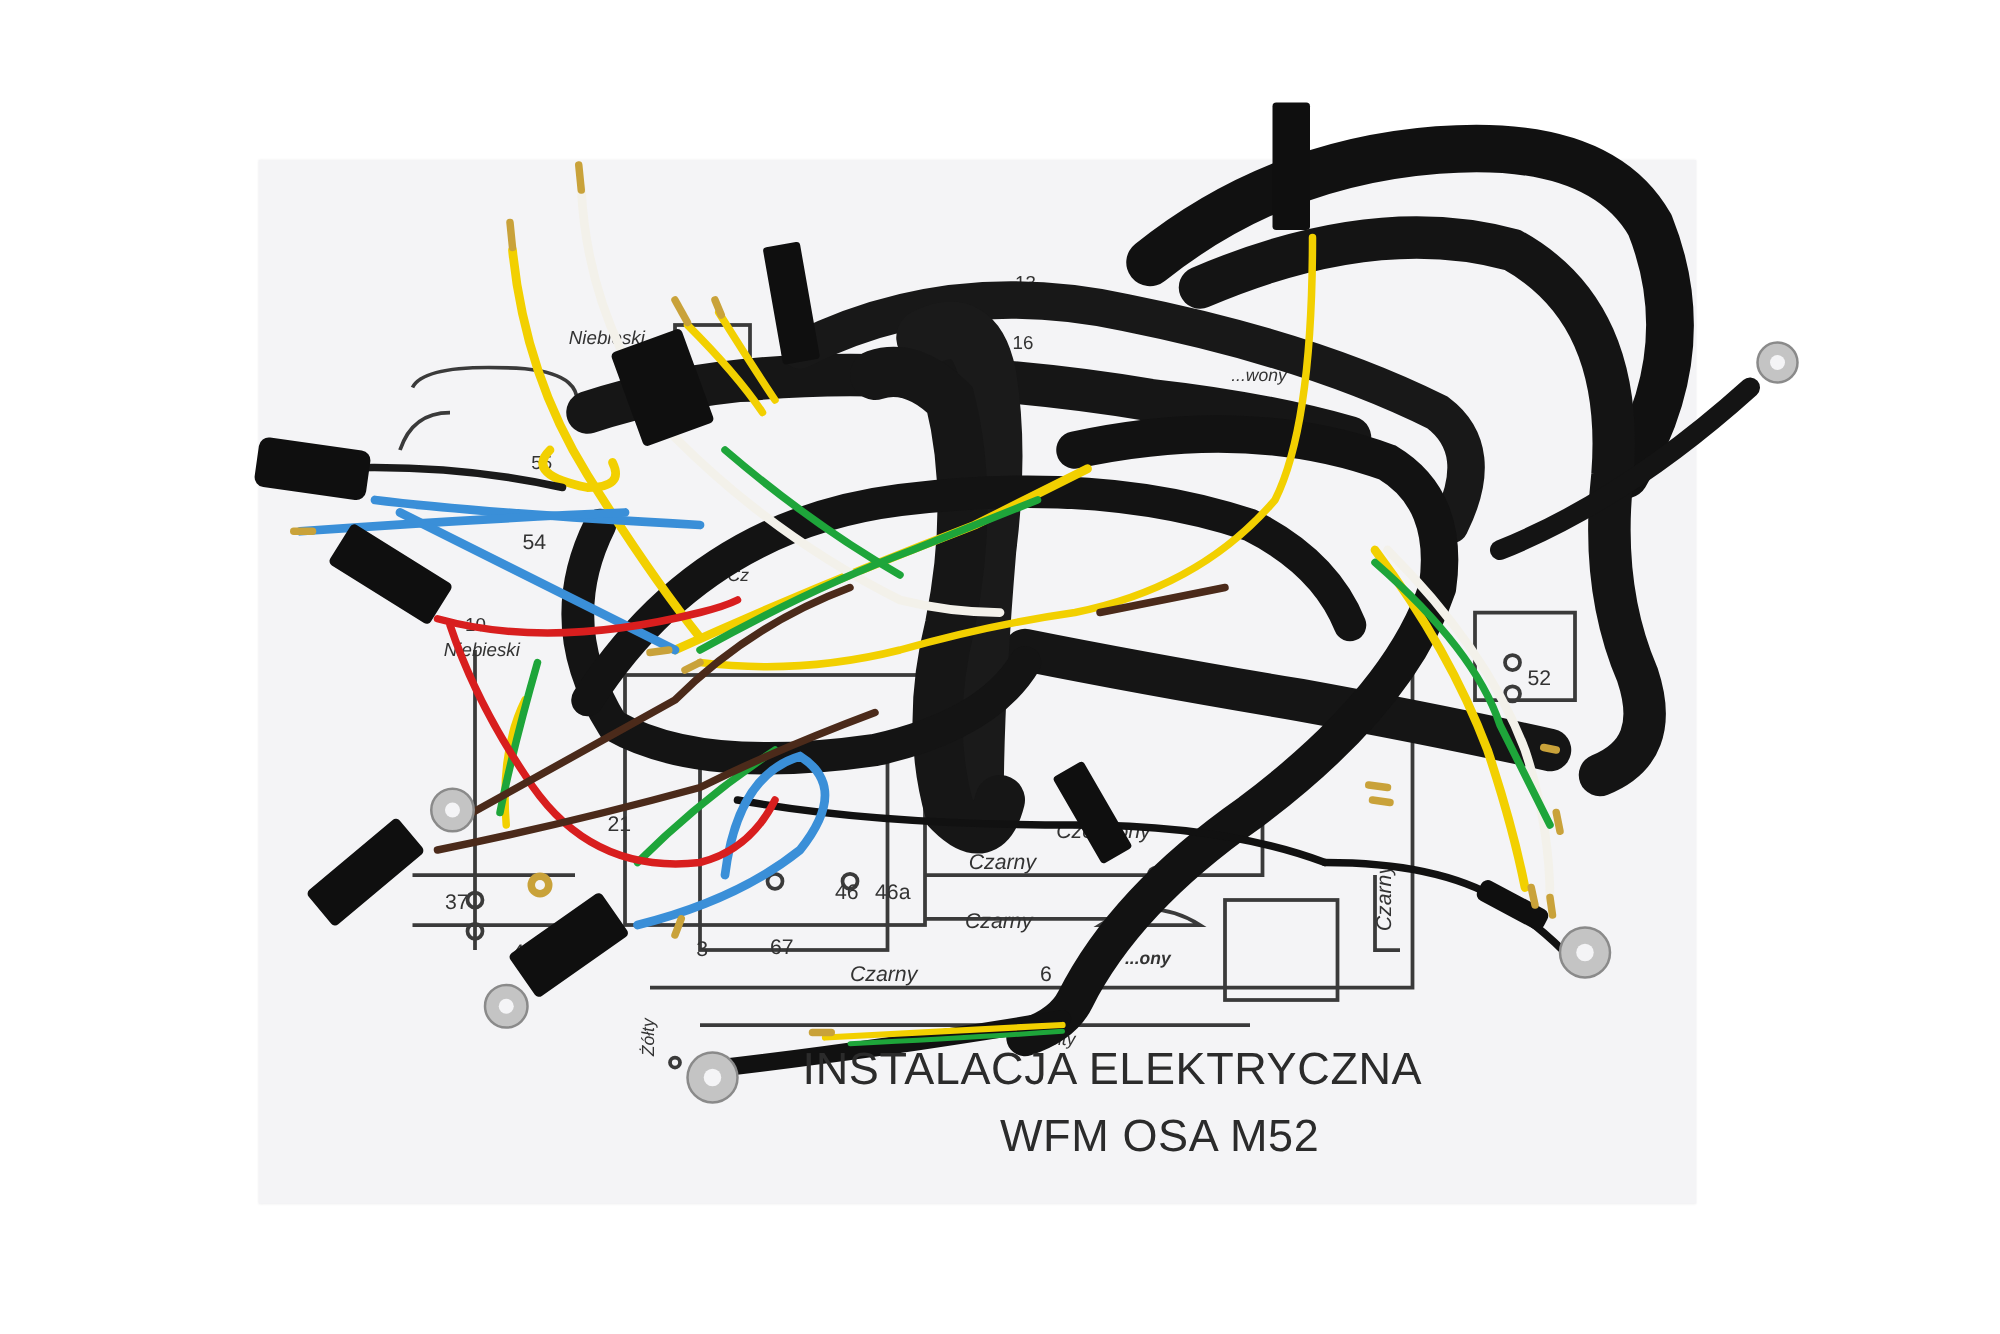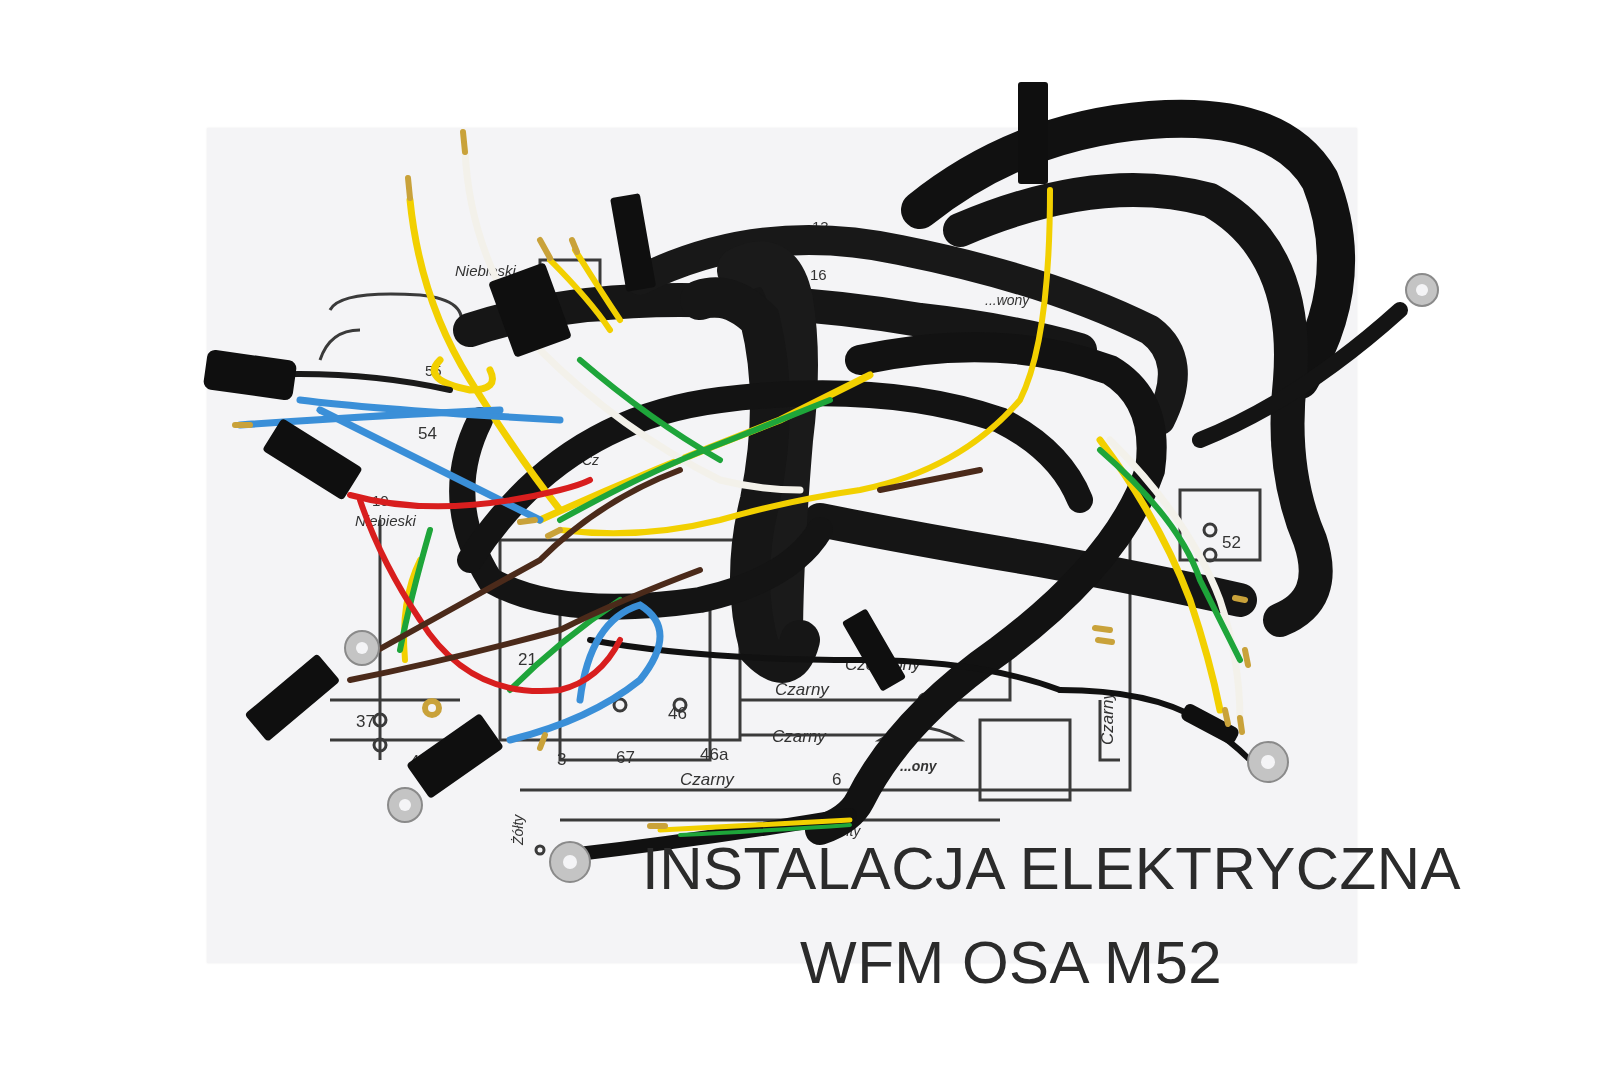--- a/index.html
+++ b/index.html
@@ -1,20 +1,20 @@
 <!DOCTYPE html>
 <html><head>
 <meta charset="utf-8">
 <style>
   html,body{margin:0;padding:0;background:#ffffff;}
   body{width:1600px;height:1067px;position:relative;overflow:hidden;font-family:"Liberation Sans",sans-serif;}
   .sheet{position:absolute;left:207px;top:128px;width:1150px;height:835px;background:#f4f4f6;box-shadow:0 0 2px rgba(0,0,0,0.08);}
   .diagram{position:absolute;left:0;top:0;width:1600px;height:1067px;}
   .label{position:absolute;font-style:italic;color:#333;font-size:17px;}
-  .title{position:absolute;color:#2b2b2b;font-size:60px;letter-spacing:0.5px;}
+  .title{position:absolute;color:#2b2b2b;font-size:36px;letter-spacing:0.5px;}
   svg{position:absolute;left:0;top:0;}
 </style>
 </head>
 <body>
 
 <div class="sheet"></div>
 
 <svg class="diagram" width="1600" height="1067">
   <g stroke="#3a3a3a" stroke-width="3" fill="none">
     <path d="M330 310 Q340 290 420 295 Q470 300 460 330"></path>
@@ -53,25 +53,25 @@
 <span class="label" style="left:680px;top:770px;">Czarny</span>
 <span class="label" style="left:1098px;top:745px;transform:rotate(-90deg);transform-origin:left top;">Czarny</span>
 <span class="label" style="left:510px;top:845px;font-size:14px;transform:rotate(-90deg);transform-origin:left top;">Żółty</span>
 <span class="label" style="left:830px;top:823px;font-size:14px;">Żółty</span>
 <span class="label" style="left:985px;top:292px;font-size:14px;">...wony</span>
 <span class="label" style="left:900px;top:758px;font-size:14px;font-weight:bold;">...ony</span>
 <span class="label" style="left:582px;top:452px;font-size:14px;text-align:right;">Cz</span>
 
 <span class="label" style="left:418px;top:424px;font-style:normal;">54</span>
 <span class="label" style="left:372px;top:492px;font-style:normal;font-size:15px;">10</span>
-<span class="label" style="left:486px;top:650px;font-style:normal;margin-left:32px;">21</span>
+<span class="label" style="left:486px;top:650px;font-style:normal;">21</span>
 <span class="label" style="left:356px;top:712px;font-style:normal;">37</span>
 <span class="label" style="left:410px;top:752px;font-style:normal;">46b</span>
 <span class="label" style="left:668px;top:704px;font-style:normal;">46</span>
-<span class="label" style="left:700px;top:704px;font-style:normal;margin-top:41px;">46a</span>
+<span class="label" style="left:700px;top:704px;font-style:normal;">46a</span>
 <span class="label" style="left:616px;top:748px;font-style:normal;">67</span>
 <span class="label" style="left:557px;top:750px;font-style:normal;">3</span>
 <span class="label" style="left:832px;top:770px;font-style:normal;">6</span>
 <span class="label" style="left:1222px;top:533px;font-style:normal;">52</span>
 <span class="label" style="left:812px;top:218px;font-style:normal;font-size:15px;">13</span>
 <span class="label" style="left:810px;top:266px;font-style:normal;font-size:15px;">16</span>
 <span class="label" style="left:425px;top:362px;font-style:normal;font-size:15px;">55</span>
 
 <svg width="1600" height="1067">
   <g fill="none" stroke-linecap="round">
@@ -168,13 +168,13 @@
     <path d="M1095 628 L1110 630"></path>
     <path d="M1098 640 L1112 642"></path>
     <path d="M1225 710 L1228 724"></path>
     <path d="M1245 650 L1248 665"></path>
     <path d="M1240 718 L1242 732"></path>
     <path d="M650 826 L665 826"></path>
   </g>
 </svg>
 
 <div class="title" style="left:642px;top:834px;">INSTALACJA ELEKTRYCZNA</div>
-<div class="title" style="left:800px;top:888px;margin-top:40px;">WFM OSA M52</div>
+<div class="title" style="left:800px;top:888px;">WFM OSA M52</div>
 
 </body></html>

